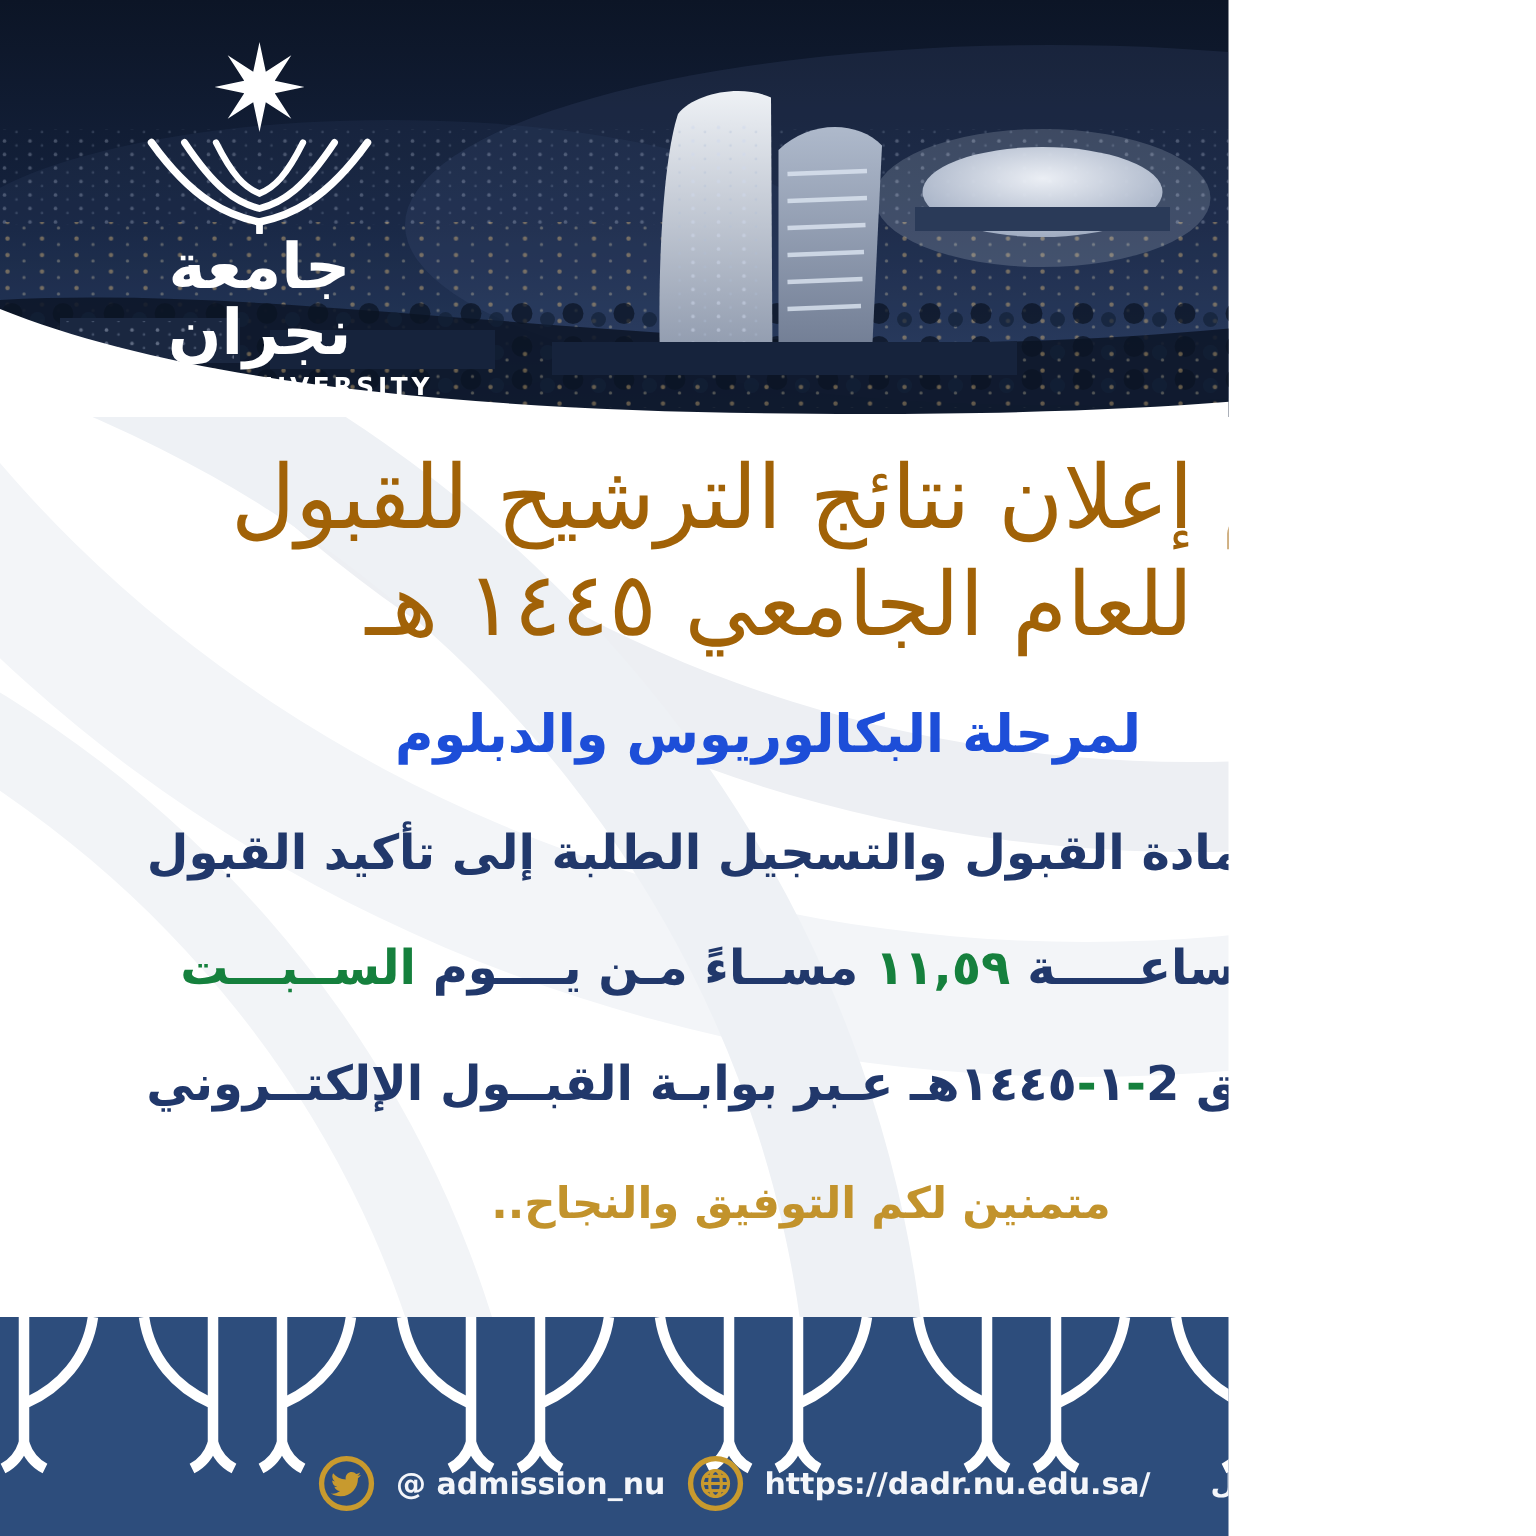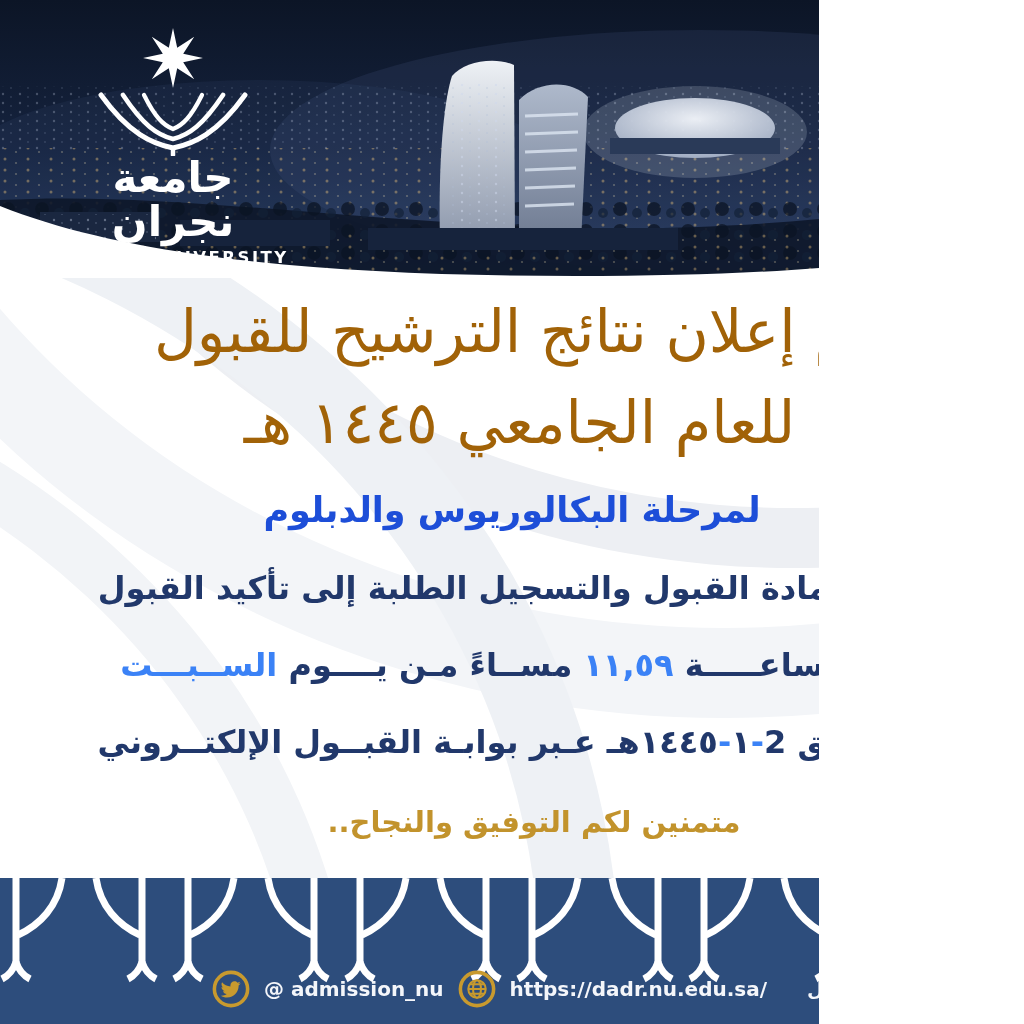--- a/index.html
+++ b/index.html
@@ -23,25 +23,25 @@
   .middle { position:absolute; top:278px; left:0; width:1024px; height:600px; background:#ffffff; overflow:hidden; }
   .wave { position:absolute; border-radius:50%; border-style:solid; border-color:#eef0f4; background:transparent; }
   .wave.w1 { width:1700px; height:1500px; border-width:60px; right:-620px; top:-1210px; border-color:#edeff3; }
   .wave.w2 { width:2000px; height:1800px; border-width:90px; right:-700px; top:-1360px; border-color:#f3f5f8; }
   .wave.w3 { width:1800px; height:1700px; border-width:80px; left:-1180px; top:-150px; border-color:#eef1f5; }
   .wave.w4 { width:1600px; height:1500px; border-width:55px; left:-1240px; top:60px; border-color:#f2f4f7; }
 
   .content { position:relative; z-index:2; direction:rtl; text-align:center; color:#21386b; }
   .heading-line { font-size:59px; font-weight:normal; color:#a16207; line-height:1.0; }
   .heading-line.l1 { margin-top:24px; }
-  .heading-line.l2 { margin-top:32px;padding-left:15px; }
+  .heading-line.l2 { margin-top:12px;padding-left:15px; }
   .subheading { font-size:35px; font-weight:bold; color:#1d4ed8; margin-top:38px; }
   .body-line { font-size:32px; font-weight:bold; color:#21386b; margin-top:39px; white-space:nowrap;padding-left:40px; }
   .body-line .seg { display:inline-block; white-space:pre; }
-  .gold { color:#3b82f6; }
+  .gold { color:#15803d; }
   .closing { font-size:29px; font-weight:bold; color:#c2932c; margin-top:44px;padding-left:44px; }
 
   
   .footer { position:absolute; top:878px; left:0; width:1024px; height:146px; background:#2d4d7c; overflow:hidden;padding-left:46px; }
   .footer svg.zigzag { position:absolute; top:0; left:0; display:block; }
   .corner-pattern {
     position:absolute; right:0; bottom:0; width:200px; height:62px; opacity:0.10;
     background:
       repeating-linear-gradient(45deg, #9db4d6 0 2px, transparent 2px 14px),
       repeating-linear-gradient(-45deg, #9db4d6 0 2px, transparent 2px 14px),

